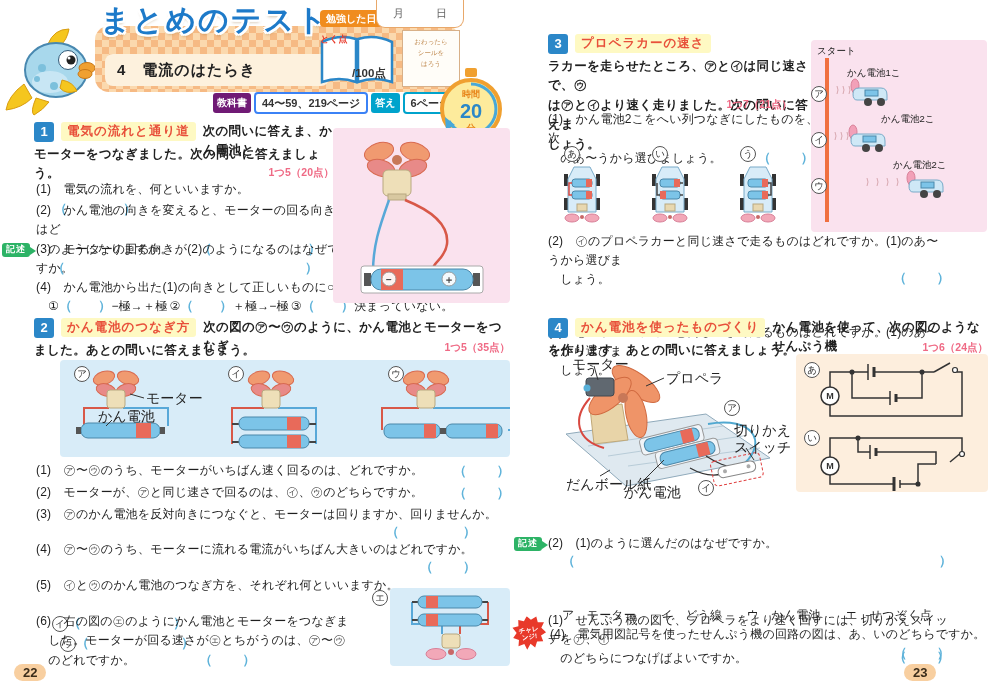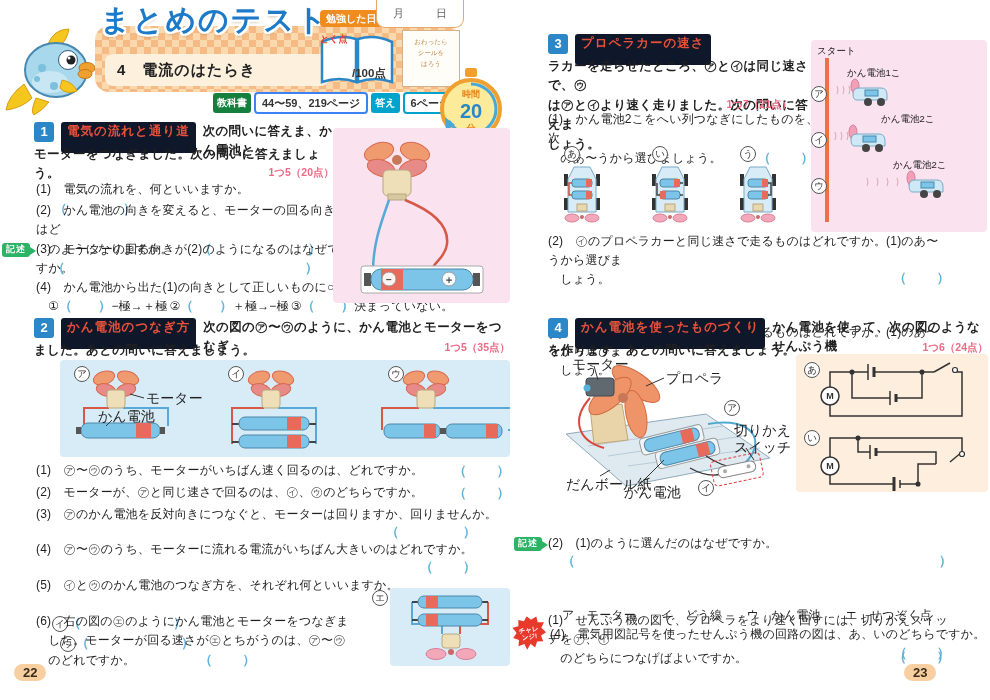--- a/index.html
+++ b/index.html
@@ -12,21 +12,21 @@
   .q{font-size:12px;line-height:1.58;white-space:pre-line;letter-spacing:.2px;}
   .intro{font-size:12.5px;font-weight:bold;letter-spacing:.3px;line-height:1.55;white-space:pre-line;}
   .pts{color:#ef6a85;font-size:10.5px;font-weight:bold;}
   .ans{color:#5fb3da;font-size:13px;font-weight:bold;white-space:nowrap;}
   .ans i{font-style:normal;}
   .gap{display:inline-block;}
   .parenline{display:flex;justify-content:space-between;color:#5fb3da;font-size:13px;font-weight:bold;}
   .sechead{display:flex;gap:7px;align-items:flex-start;}
   .secnum{width:20px;height:20px;background:#2b87c8;color:#fff;border-radius:3px;font-weight:bold;
           font-size:13px;text-align:center;line-height:20px;flex:none;}
-  .secbadge{background:#0f172a;color:#e8503a;font-weight:bold;font-size:12.5px;padding:2px 6px 14px;
+  .secbadge{background:#fef9c3;color:#e8503a;font-weight:bold;font-size:12.5px;padding:2px 6px 2px;
             border-radius:3px;flex:none;letter-spacing:1px;line-height:1.2;}
   .circ{display:inline-block;width:14px;height:14px;border:1px solid #555;border-radius:50%;
         font-size:9.5px;line-height:14px;text-align:center;background:#fff;color:#333;font-weight:normal;}
   .kiju{position:absolute;background:#2db366;color:#fff;font-size:9px;font-weight:bold;
         padding:2px 4px;border-radius:3px;letter-spacing:1px;line-height:1.1;}
   .kiju:after{content:"";position:absolute;left:100%;top:4px;border:4px solid transparent;border-left:6px solid #2db366;}
   .chal{position:absolute;width:34px;height:34px;background:#e8392a;color:#fff;display:flex;align-items:center;justify-content:center;
         text-align:center;font-size:6.5px;font-weight:bold;line-height:1.15;transform:rotate(-8deg);white-space:pre-line;
         clip-path:polygon(50% 0,61% 12%,78% 5%,80% 22%,98% 25%,88% 40%,100% 55%,84% 62%,88% 80%,70% 78%,62% 95%,50% 82%,38% 98%,32% 80%,14% 84%,18% 66%,2% 58%,14% 45%,4% 28%,22% 26%,24% 8%,40% 14%);}
   .pill{background:#f8cfa0;color:#3a2c1a;font-weight:bold;font-size:13px;padding:1px 9px;border-radius:10px;}
@@ -106,21 +106,21 @@
       <span class="abs" style="left:38px;top:36px;font-size:11.5px;font-weight:bold;color:#333">/100点</span>
     </div>
 
     
     <div class="abs sealbox" style="left:402px;top:30px;width:56px;height:50px">おわったら
 シールを
 はろう</div>
 
     
     <div class="abs tbrow" style="left:213px;top:92px">
-      <span class="tbadge" style="background:#15803d">教科書</span>
+      <span class="tbadge" style="background:#701a75">教科書</span>
       <span class="tbox" style="border:2px solid #3b82f6">44〜59、219ページ</span>
       <span class="tbadge" style="background:#00a3cc">答え</span>
       <span class="tbox" style="border:2px solid #00a3cc">6ページ</span>
     </div>
 
     
     <div class="abs" style="left:434px;top:68px;width:74px;height:74px">
       <svg width="74" height="74" viewBox="0 0 74 74">
         <rect x="31" y="0" width="12" height="9" rx="2" fill="#f0a030"></rect>
         <circle cx="37" cy="41" r="29" fill="#fdeb9c" stroke="#f0a030" stroke-width="4"></circle>

